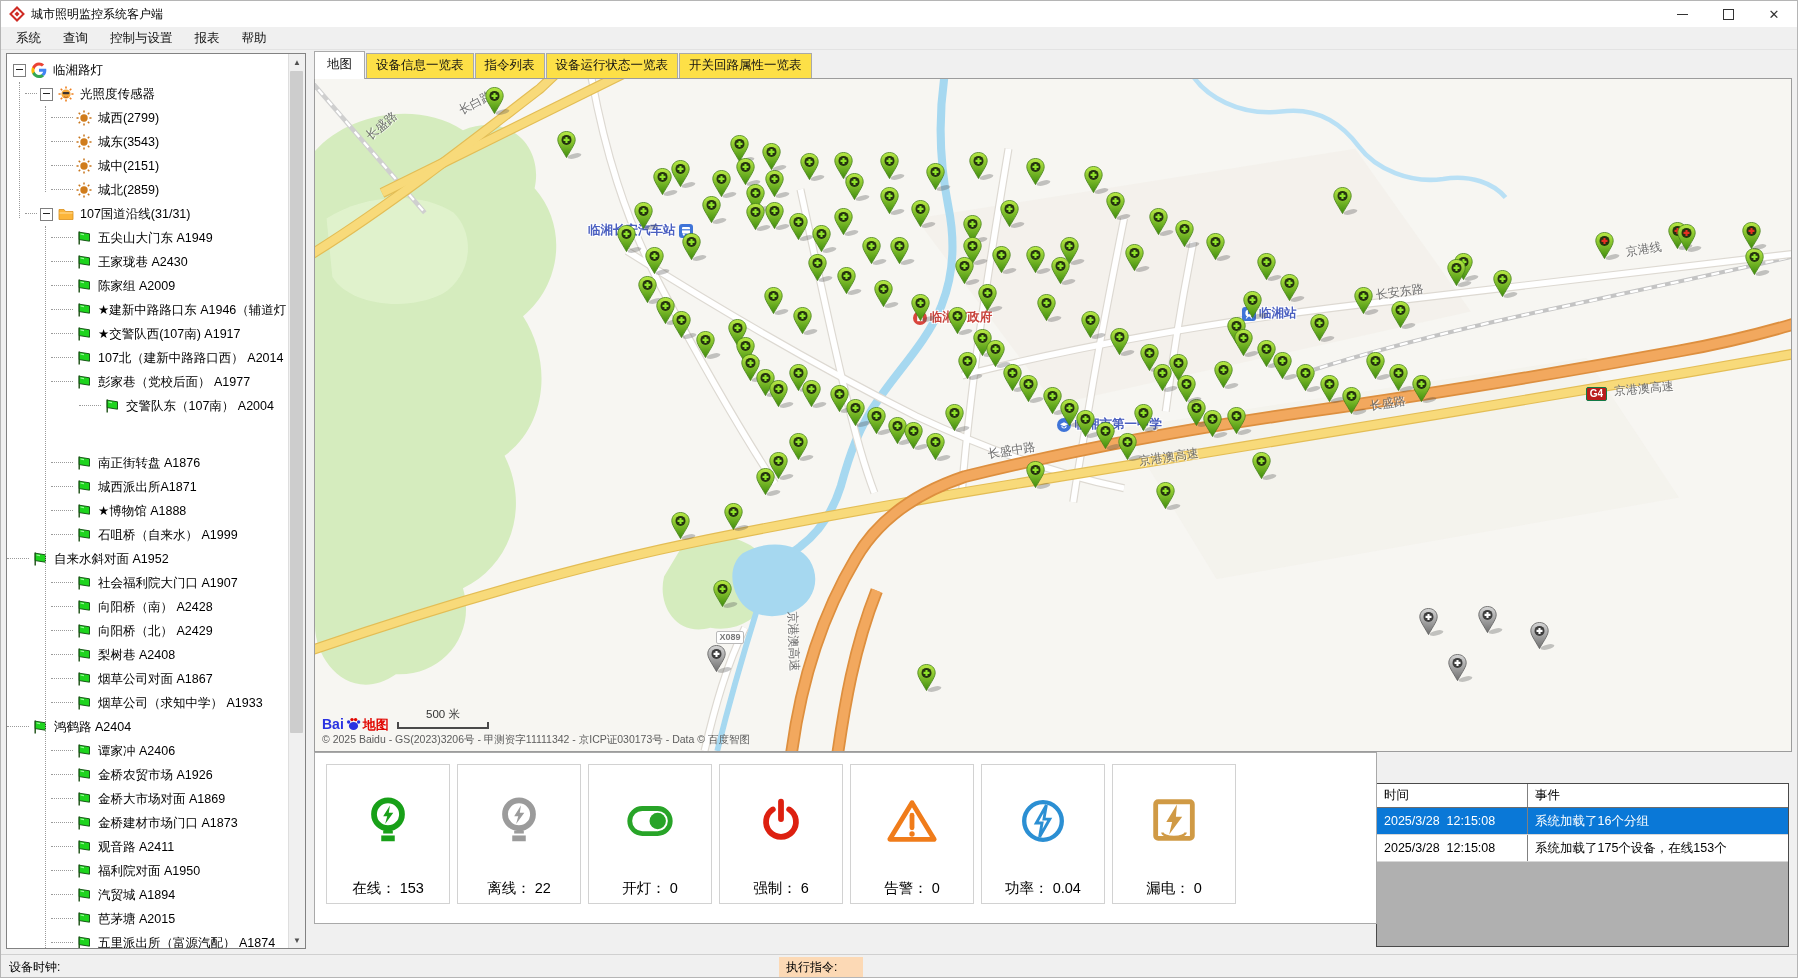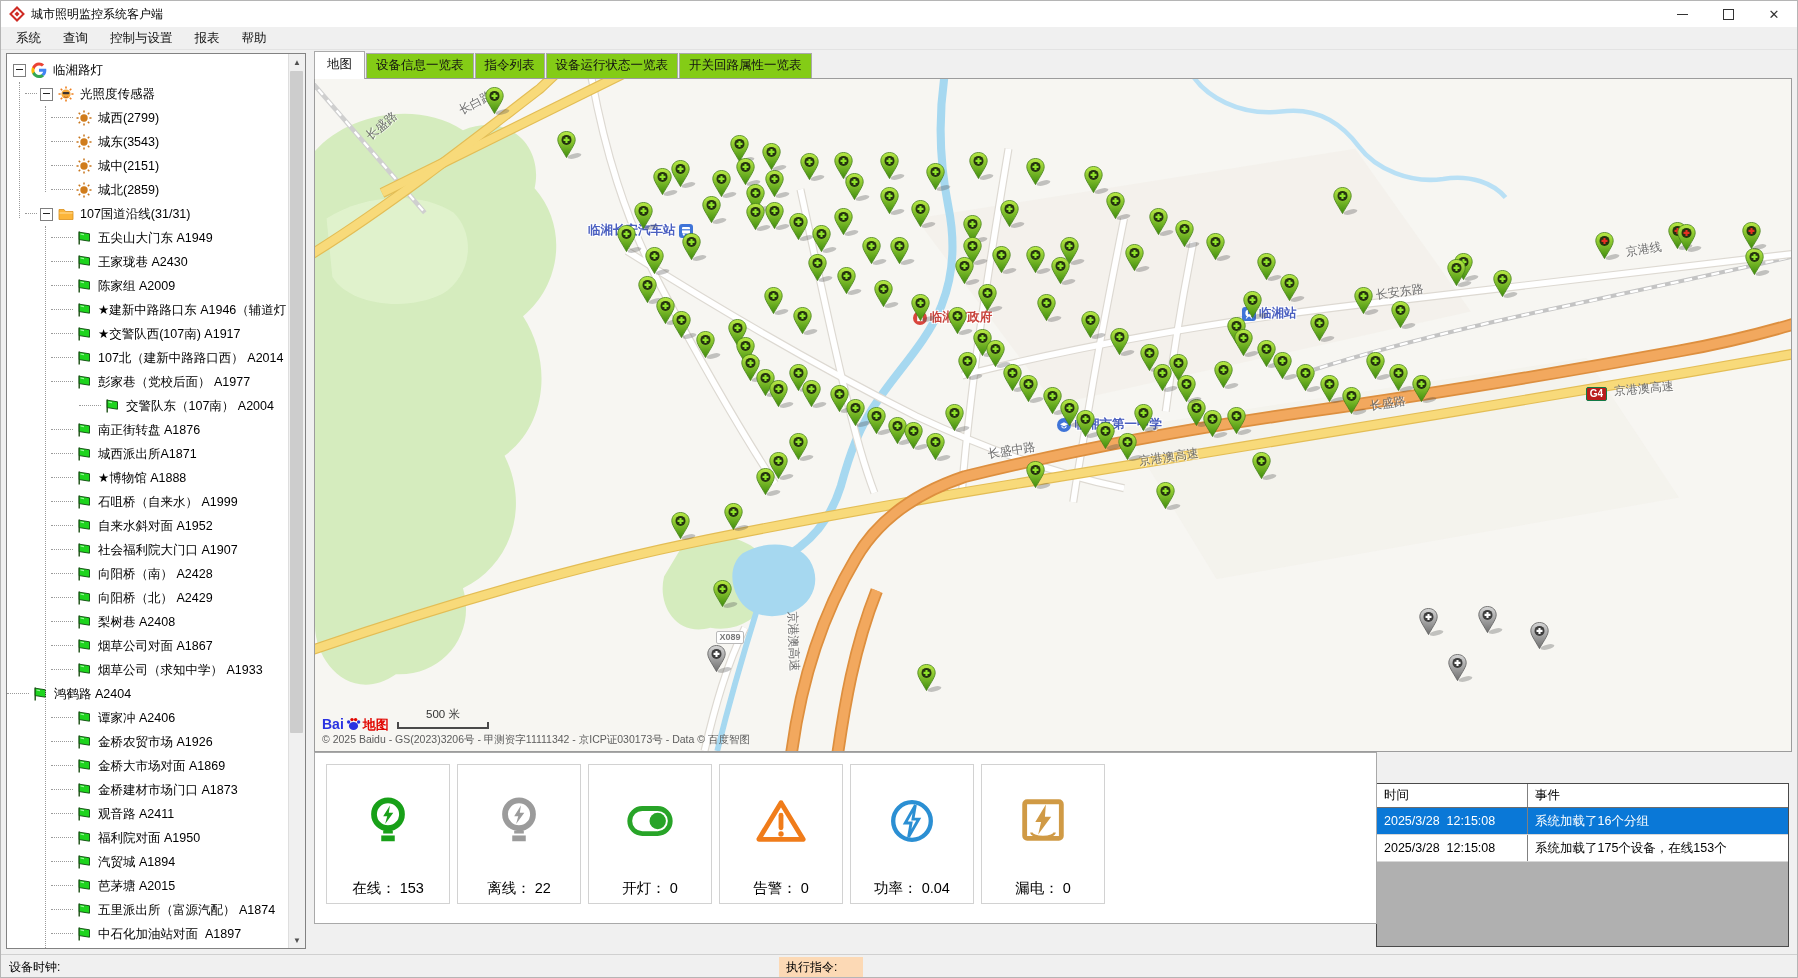--- a/index.html
+++ b/index.html
@@ -32,21 +32,21 @@
   .dots{height:1px;border-top:1px dotted #9a9a9a;flex:0 0 auto;margin-right:3px}
   .guide{position:absolute;width:1px;border-left:1px dotted #9a9a9a}
   
   .tree-scroll{position:absolute;right:0;top:0;bottom:0;width:16px;background:#f0f0f0;border-left:1px solid #dedede}
   .scroll-arrow{position:absolute;left:0;width:16px;height:16px;color:#505050;font-size:8px;display:flex;align-items:center;justify-content:center}
   .scroll-thumb{position:absolute;left:1px;width:13px;background:#cdcdcd;border-radius:1px}
 
   
   .right{position:absolute;left:313px;top:4px;right:5px;bottom:0}
   .tabstrip{display:flex;align-items:flex-end;height:25px}
-  .tab{background:#84cc16;border:1px solid #a9a9a9;border-bottom:none;padding:3px 9px 4px;font-size:12.5px;margin-right:1px;color:#111}
+  .tab{background:#fde047;border:1px solid #a9a9a9;border-bottom:none;padding:3px 9px 4px;font-size:12.5px;margin-right:1px;color:#111}
   .tab.active{background:#fff;padding:4px 12px 6px;position:relative;z-index:3;margin-bottom:-1px}
 
   
   .map-wrap{position:relative;height:674px;background:#f7f6f2;border:1px solid #9c9c9c;box-sizing:border-box;overflow:hidden;z-index:1}
   .geo{position:absolute;left:0;top:0;width:100%;height:100%}
   .pin{position:absolute;width:30px;height:30px;margin-left:-10px;margin-top:-28px;z-index:3}
   .poi-label{position:absolute;z-index:2;font-size:12.5px;font-weight:bold;display:flex;align-items:center;gap:3px;white-space:nowrap;text-shadow:1px 1px 0 #fff,-1px -1px 0 #fff,1px -1px 0 #fff,-1px 1px 0 #fff}
   .poi-icon{display:inline-flex}
   .road-label{position:absolute;z-index:1;font-size:12px;color:#6e6e6e;white-space:nowrap;transform-origin:left center;text-shadow:1px 1px 0 rgba(255,255,255,.8)}
   .shield{position:absolute;z-index:2;font-weight:bold;line-height:1.2}
@@ -198,41 +198,41 @@
           <div class="tree-row" style="padding-left: 44px;"><span class="dots" style="width: 22px;"></span><span class="tree-icon"><svg width="16" height="16" viewBox="0 0 16 16">
                 <path d="M3.2,1.5 V14.5" stroke="#1a4d12" stroke-width="1.4"></path>
                 <path d="M3.2,2.2 L13.5,3.8 V11.2 L3.2,9.6 Z" fill="#1ed41e" stroke="#0c4a0c" stroke-width="0.9"></path>
                 <path d="M4.5,3.4 L8,4 V5.2 L4.5,4.6 Z" fill="#9cf59c"></path>
               </svg></span><span class="tree-label">彭家巷（党校后面） A1977</span></div>
           <div class="tree-row" style="padding-left: 44px; margin-left: 28px;"><span class="dots" style="width: 22px;"></span><span class="tree-icon"><svg width="16" height="16" viewBox="0 0 16 16">
                 <path d="M3.2,1.5 V14.5" stroke="#1a4d12" stroke-width="1.4"></path>
                 <path d="M3.2,2.2 L13.5,3.8 V11.2 L3.2,9.6 Z" fill="#1ed41e" stroke="#0c4a0c" stroke-width="0.9"></path>
                 <path d="M4.5,3.4 L8,4 V5.2 L4.5,4.6 Z" fill="#9cf59c"></path>
               </svg></span><span class="tree-label">交警队东（107南） A2004</span></div>
-          <div class="tree-row" style="padding-left: 44px;"><span class="dots" style="width: 22px;"></span><span class="tree-icon"><svg width="16" height="16" viewBox="0 0 16 16">
+          <div class="tree-row" style="padding-left: 44px; margin-top: 33px;"><span class="dots" style="width: 22px;"></span><span class="tree-icon"><svg width="16" height="16" viewBox="0 0 16 16">
                 <path d="M3.2,1.5 V14.5" stroke="#1a4d12" stroke-width="1.4"></path>
                 <path d="M3.2,2.2 L13.5,3.8 V11.2 L3.2,9.6 Z" fill="#1ed41e" stroke="#0c4a0c" stroke-width="0.9"></path>
                 <path d="M4.5,3.4 L8,4 V5.2 L4.5,4.6 Z" fill="#9cf59c"></path>
               </svg></span><span class="tree-label">南正街转盘 A1876</span></div>
           <div class="tree-row" style="padding-left: 44px;"><span class="dots" style="width: 22px;"></span><span class="tree-icon"><svg width="16" height="16" viewBox="0 0 16 16">
                 <path d="M3.2,1.5 V14.5" stroke="#1a4d12" stroke-width="1.4"></path>
                 <path d="M3.2,2.2 L13.5,3.8 V11.2 L3.2,9.6 Z" fill="#1ed41e" stroke="#0c4a0c" stroke-width="0.9"></path>
                 <path d="M4.5,3.4 L8,4 V5.2 L4.5,4.6 Z" fill="#9cf59c"></path>
               </svg></span><span class="tree-label">城西派出所A1871</span></div>
           <div class="tree-row" style="padding-left: 44px;"><span class="dots" style="width: 22px;"></span><span class="tree-icon"><svg width="16" height="16" viewBox="0 0 16 16">
                 <path d="M3.2,1.5 V14.5" stroke="#1a4d12" stroke-width="1.4"></path>
                 <path d="M3.2,2.2 L13.5,3.8 V11.2 L3.2,9.6 Z" fill="#1ed41e" stroke="#0c4a0c" stroke-width="0.9"></path>
                 <path d="M4.5,3.4 L8,4 V5.2 L4.5,4.6 Z" fill="#9cf59c"></path>
               </svg></span><span class="tree-label">★博物馆 A1888</span></div>
           <div class="tree-row" style="padding-left: 44px;"><span class="dots" style="width: 22px;"></span><span class="tree-icon"><svg width="16" height="16" viewBox="0 0 16 16">
                 <path d="M3.2,1.5 V14.5" stroke="#1a4d12" stroke-width="1.4"></path>
                 <path d="M3.2,2.2 L13.5,3.8 V11.2 L3.2,9.6 Z" fill="#1ed41e" stroke="#0c4a0c" stroke-width="0.9"></path>
                 <path d="M4.5,3.4 L8,4 V5.2 L4.5,4.6 Z" fill="#9cf59c"></path>
               </svg></span><span class="tree-label">石咀桥（自来水） A1999</span></div>
-          <div class="tree-row" style="padding-left: 44px;"><span class="dots" style="width: 22px;"></span><span class="tree-icon"><svg width="16" height="16" viewBox="0 0 16 16">
+          <div class="tree-row" style=""><span class="dots" style="width: 22px;"></span><span class="tree-icon"><svg width="16" height="16" viewBox="0 0 16 16">
                 <path d="M3.2,1.5 V14.5" stroke="#1a4d12" stroke-width="1.4"></path>
                 <path d="M3.2,2.2 L13.5,3.8 V11.2 L3.2,9.6 Z" fill="#1ed41e" stroke="#0c4a0c" stroke-width="0.9"></path>
                 <path d="M4.5,3.4 L8,4 V5.2 L4.5,4.6 Z" fill="#9cf59c"></path>
               </svg></span><span class="tree-label">自来水斜对面 A1952</span></div>
           <div class="tree-row" style="padding-left: 44px;"><span class="dots" style="width: 22px;"></span><span class="tree-icon"><svg width="16" height="16" viewBox="0 0 16 16">
                 <path d="M3.2,1.5 V14.5" stroke="#1a4d12" stroke-width="1.4"></path>
                 <path d="M3.2,2.2 L13.5,3.8 V11.2 L3.2,9.6 Z" fill="#1ed41e" stroke="#0c4a0c" stroke-width="0.9"></path>
                 <path d="M4.5,3.4 L8,4 V5.2 L4.5,4.6 Z" fill="#9cf59c"></path>
               </svg></span><span class="tree-label">社会福利院大门口 A1907</span></div>
           <div class="tree-row" style="padding-left: 44px;"><span class="dots" style="width: 22px;"></span><span class="tree-icon"><svg width="16" height="16" viewBox="0 0 16 16">
@@ -1304,20 +1304,29 @@
                 <svg viewBox="0 0 56 56" width="54" height="54">
                   <rect x="7" y="15" width="42" height="26" rx="13" fill="none" stroke="#28a428" stroke-width="5"></rect>
                   <circle cx="36" cy="28" r="8.5" fill="#28a428"></circle>
                 </svg>
               </div>
               <div class="card-text"><span>开灯： </span><span>0</span></div>
             </div>
             <div class="card">
               <div class="card-icon">
                 <svg viewBox="0 0 56 56" width="54" height="54">
+                  <path d="M19.5,16 A15.5,15.5 0 1,0 36.5,16" fill="none" stroke="#dd2010" stroke-width="6" stroke-linecap="round"></path>
+                  <path d="M28,8 V26" stroke="#dd2010" stroke-width="6" stroke-linecap="round"></path>
+                </svg>
+              </div>
+              <div class="card-text"><span>强制： </span><span>6</span></div>
+            </div>
+            <div class="card">
+              <div class="card-icon">
+                <svg viewBox="0 0 56 56" width="54" height="54">
                   <path d="M28,9 L51,47 H5 Z" fill="none" stroke="#f07c1a" stroke-width="5" stroke-linejoin="round"></path>
                   <path d="M28,22 V35" stroke="#f07c1a" stroke-width="5" stroke-linecap="round"></path>
                   <circle cx="28" cy="41.5" r="2.8" fill="#f07c1a"></circle>
                 </svg>
               </div>
               <div class="card-text"><span>告警： </span><span>0</span></div>
             </div>
             <div class="card">
               <div class="card-icon">
                 <svg viewBox="0 0 56 56" width="54" height="54">

